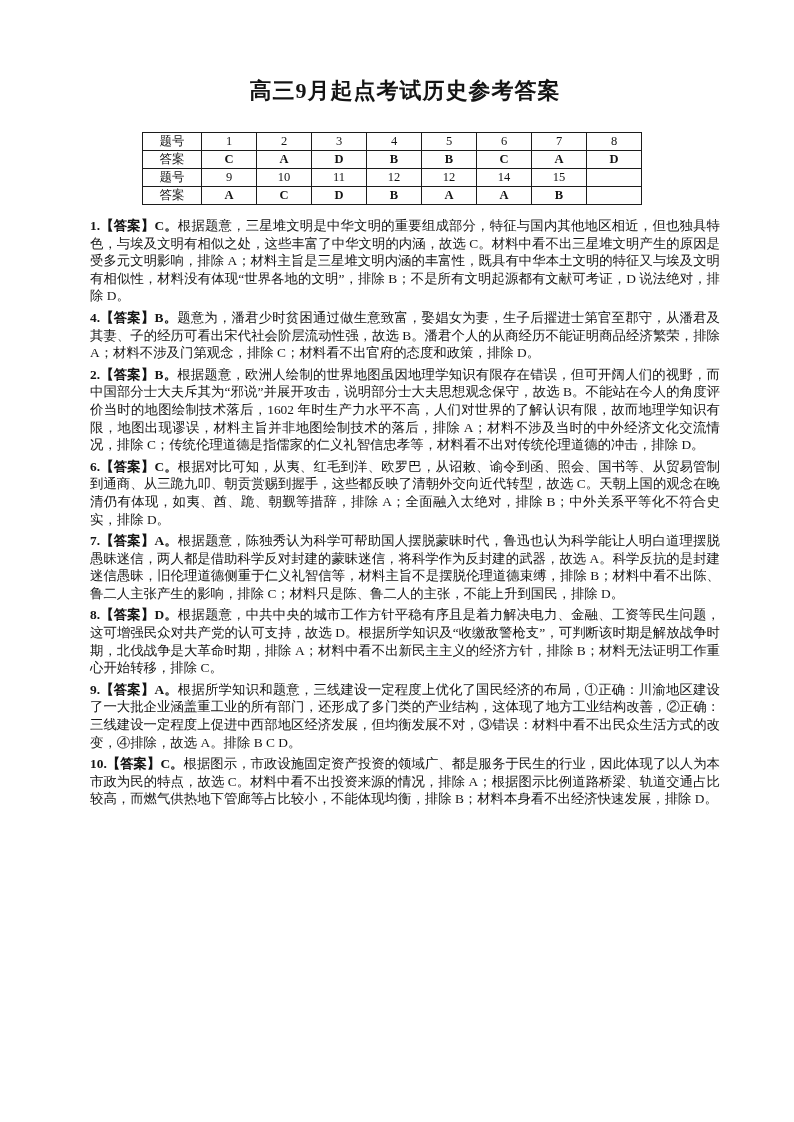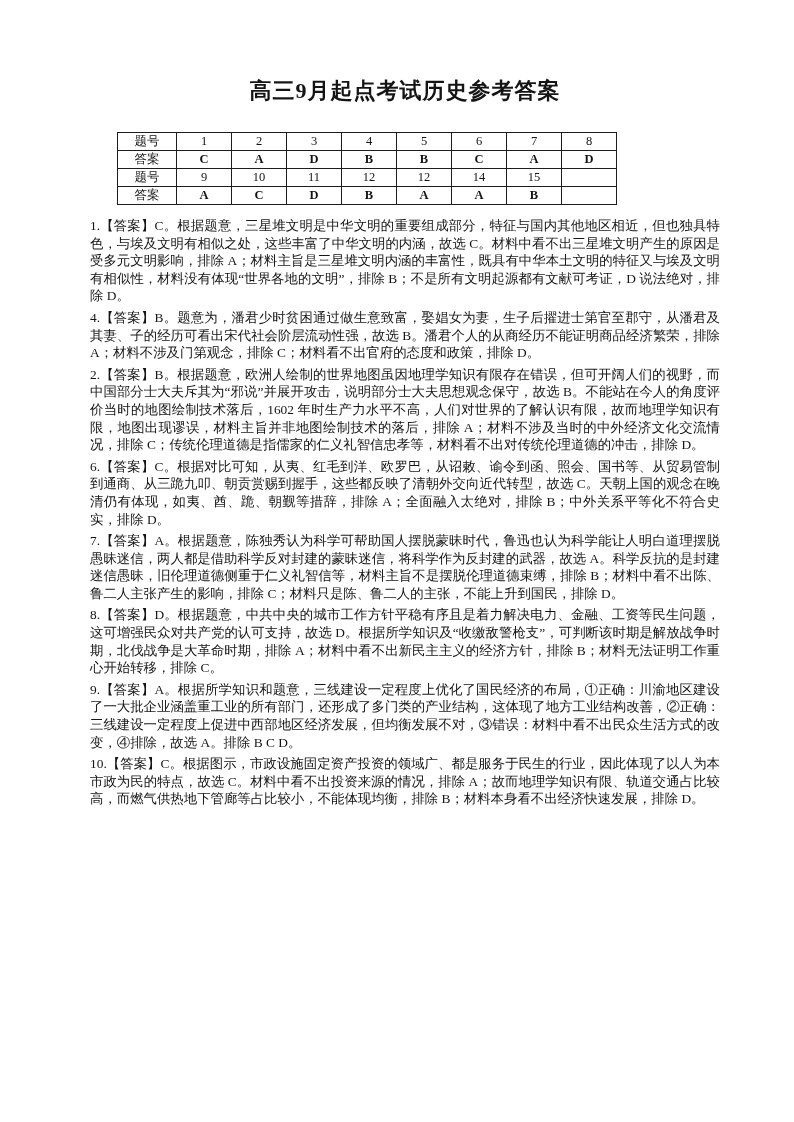--- a/index.html
+++ b/index.html
@@ -19,21 +19,21 @@
   }
   .title {
     text-align: center;
     font-size: 22px;
     font-weight: bold;
     letter-spacing: 1px;
     margin: 0 0 26px 0;
   }
   table.answers {
     border-collapse: collapse;
-    margin-left: 27px;
+    margin-left: 52px;
     margin-bottom: 12px;
     table-layout: fixed;
   }
   table.answers td {
     border: 1px solid #1c1c1c;
     width: 54px;
     height: 17px;
     text-align: center;
     vertical-align: middle;
     font-size: 12.5px;
@@ -51,21 +51,21 @@
     margin-top: 4px;
   }
   p.exp {
     font-size: 13.4px;
     line-height: 17.6px;
     text-align: justify;
     margin: 0 0 4px 0;
     word-break: break-all;
   }
   p.exp b {
-    font-weight: normal;
+    font-weight: bold;
   }
 </style>
 </head>
 <body>
 
 <div class="page">
 
   <h1 class="title">高三9月起点考试历史参考答案</h1>
 
   <table class="answers">
@@ -118,16 +118,16 @@
   </table>
 
   <div class="explanations">
     <p class="exp"><b>1.【答案】C。</b><span>根据题意，三星堆文明是中华文明的重要组成部分，特征与国内其他地区相近，但也独具特色，与埃及文明有相似之处，这些丰富了中华文明的内涵，故选 C。材料中看不出三星堆文明产生的原因是受多元文明影响，排除 A；材料主旨是三星堆文明内涵的丰富性，既具有中华本土文明的特征又与埃及文明有相似性，材料没有体现“世界各地的文明”，排除 B；不是所有文明起源都有文献可考证，D 说法绝对，排除 D。</span></p>
     <p class="exp"><b>4.【答案】B。</b><span>题意为，潘君少时贫困通过做生意致富，娶娼女为妻，生子后擢进士第官至郡守，从潘君及其妻、子的经历可看出宋代社会阶层流动性强，故选 B。潘君个人的从商经历不能证明商品经济繁荣，排除 A；材料不涉及门第观念，排除 C；材料看不出官府的态度和政策，排除 D。</span></p>
     <p class="exp"><b>2.【答案】B。</b><span>根据题意，欧洲人绘制的世界地图虽因地理学知识有限存在错误，但可开阔人们的视野，而中国部分士大夫斥其为“邪说”并展开攻击，说明部分士大夫思想观念保守，故选 B。不能站在今人的角度评价当时的地图绘制技术落后，1602 年时生产力水平不高，人们对世界的了解认识有限，故而地理学知识有限，地图出现谬误，材料主旨并非地图绘制技术的落后，排除 A；材料不涉及当时的中外经济文化交流情况，排除 C；传统伦理道德是指儒家的仁义礼智信忠孝等，材料看不出对传统伦理道德的冲击，排除 D。</span></p>
     <p class="exp"><b>6.【答案】C。</b><span>根据对比可知，从夷、红毛到洋、欧罗巴，从诏敕、谕令到函、照会、国书等、从贸易管制到通商、从三跪九叩、朝贡赏赐到握手，这些都反映了清朝外交向近代转型，故选 C。天朝上国的观念在晚清仍有体现，如夷、酋、跪、朝觐等措辞，排除 A；全面融入太绝对，排除 B；中外关系平等化不符合史实，排除 D。</span></p>
     <p class="exp"><b>7.【答案】A。</b><span>根据题意，陈独秀认为科学可帮助国人摆脱蒙昧时代，鲁迅也认为科学能让人明白道理摆脱愚昧迷信，两人都是借助科学反对封建的蒙昧迷信，将科学作为反封建的武器，故选 A。科学反抗的是封建迷信愚昧，旧伦理道德侧重于仁义礼智信等，材料主旨不是摆脱伦理道德束缚，排除 B；材料中看不出陈、鲁二人主张产生的影响，排除 C；材料只是陈、鲁二人的主张，不能上升到国民，排除 D。</span></p>
     <p class="exp"><b>8.【答案】D。</b><span>根据题意，中共中央的城市工作方针平稳有序且是着力解决电力、金融、工资等民生问题，这可增强民众对共产党的认可支持，故选 D。根据所学知识及“收缴敌警枪支”，可判断该时期是解放战争时期，北伐战争是大革命时期，排除 A；材料中看不出新民主主义的经济方针，排除 B；材料无法证明工作重心开始转移，排除 C。</span></p>
     <p class="exp"><b>9.【答案】A。</b><span>根据所学知识和题意，三线建设一定程度上优化了国民经济的布局，①正确：川渝地区建设了一大批企业涵盖重工业的所有部门，还形成了多门类的产业结构，这体现了地方工业结构改善，②正确：三线建设一定程度上促进中西部地区经济发展，但均衡发展不对，③错误：材料中看不出民众生活方式的改变，④排除，故选 A。排除 B C D。</span></p>
-    <p class="exp"><b>10.【答案】C。</b><span>根据图示，市政设施固定资产投资的领域广、都是服务于民生的行业，因此体现了以人为本市政为民的特点，故选 C。材料中看不出投资来源的情况，排除 A；故而地理学知识有限、轨道交通占比较高，而燃气供热地下管廊等占比较小，不能体现均衡，排除 B；材料本身看不出经济快速发展，排除 D。</span></p>
+    <p class="exp"><b>10.【答案】C。</b><span>根据图示，市政设施固定资产投资的领域广、都是服务于民生的行业，因此体现了以人为本市政为民的特点，故选 C。材料中看不出投资来源的情况，排除 A；根据图示比例道路桥梁、轨道交通占比较高，而燃气供热地下管廊等占比较小，不能体现均衡，排除 B；材料本身看不出经济快速发展，排除 D。</span></p>
   </div>
 
 </div>
 
 </body></html>

